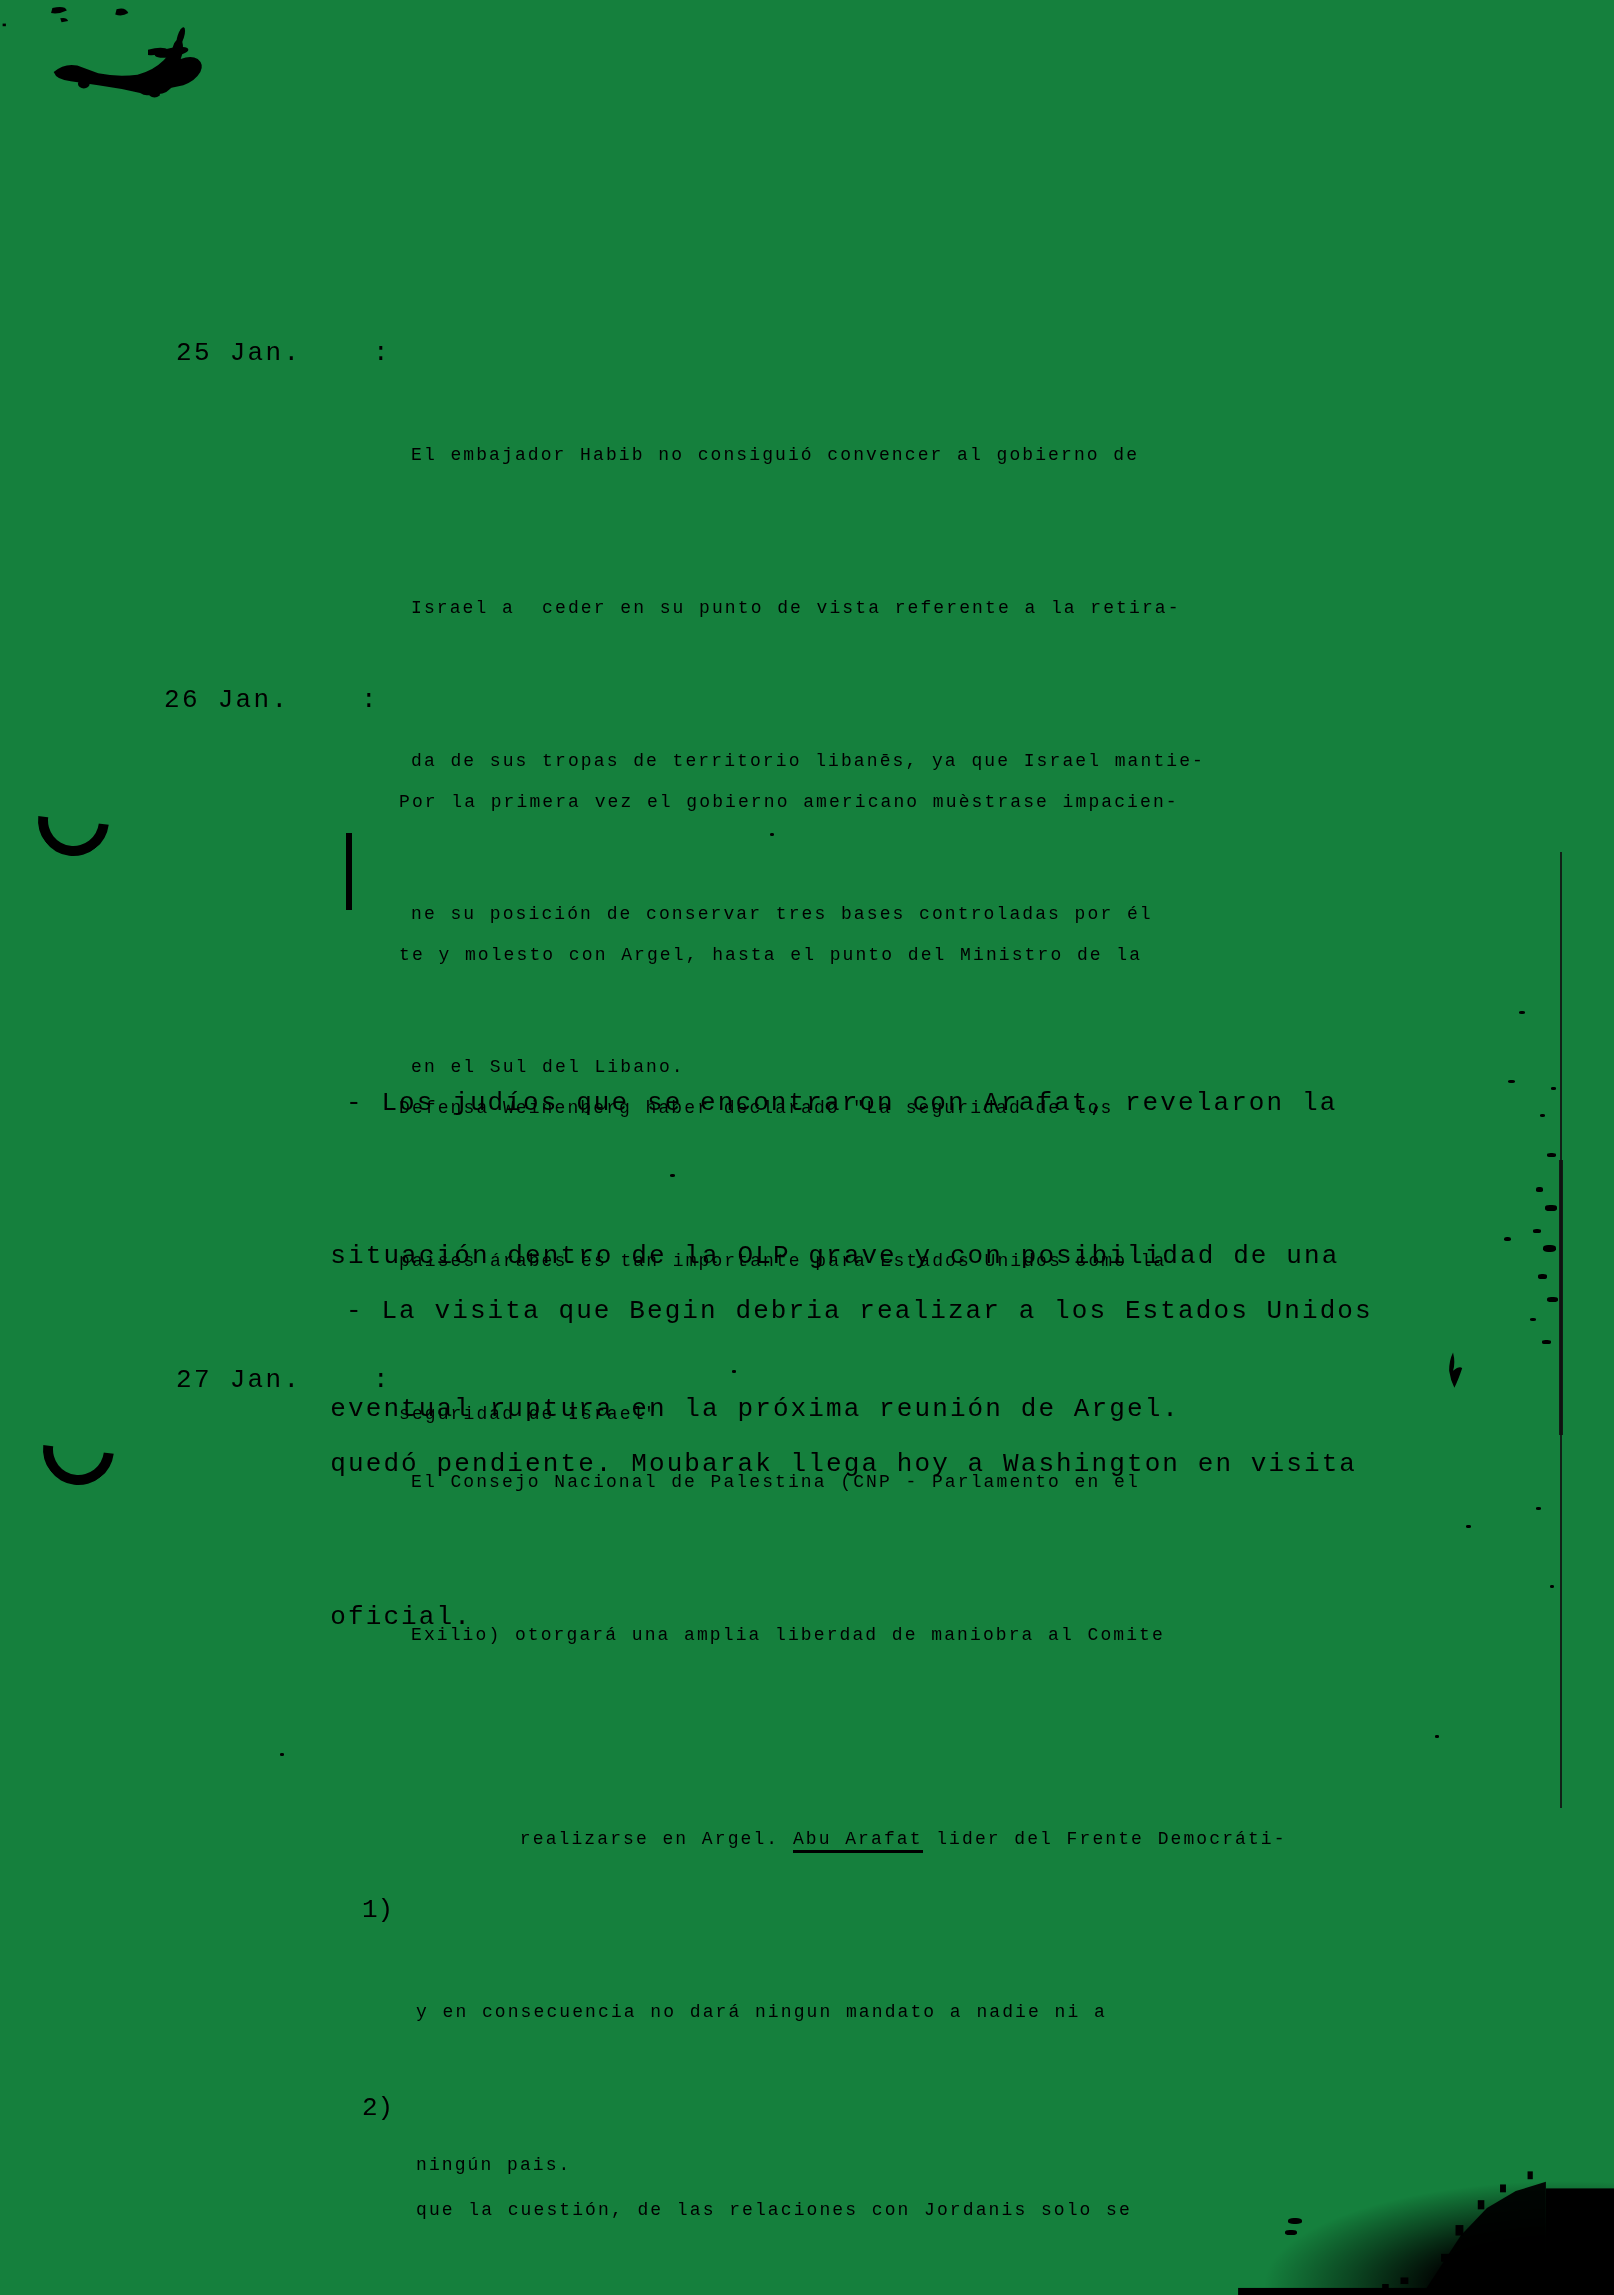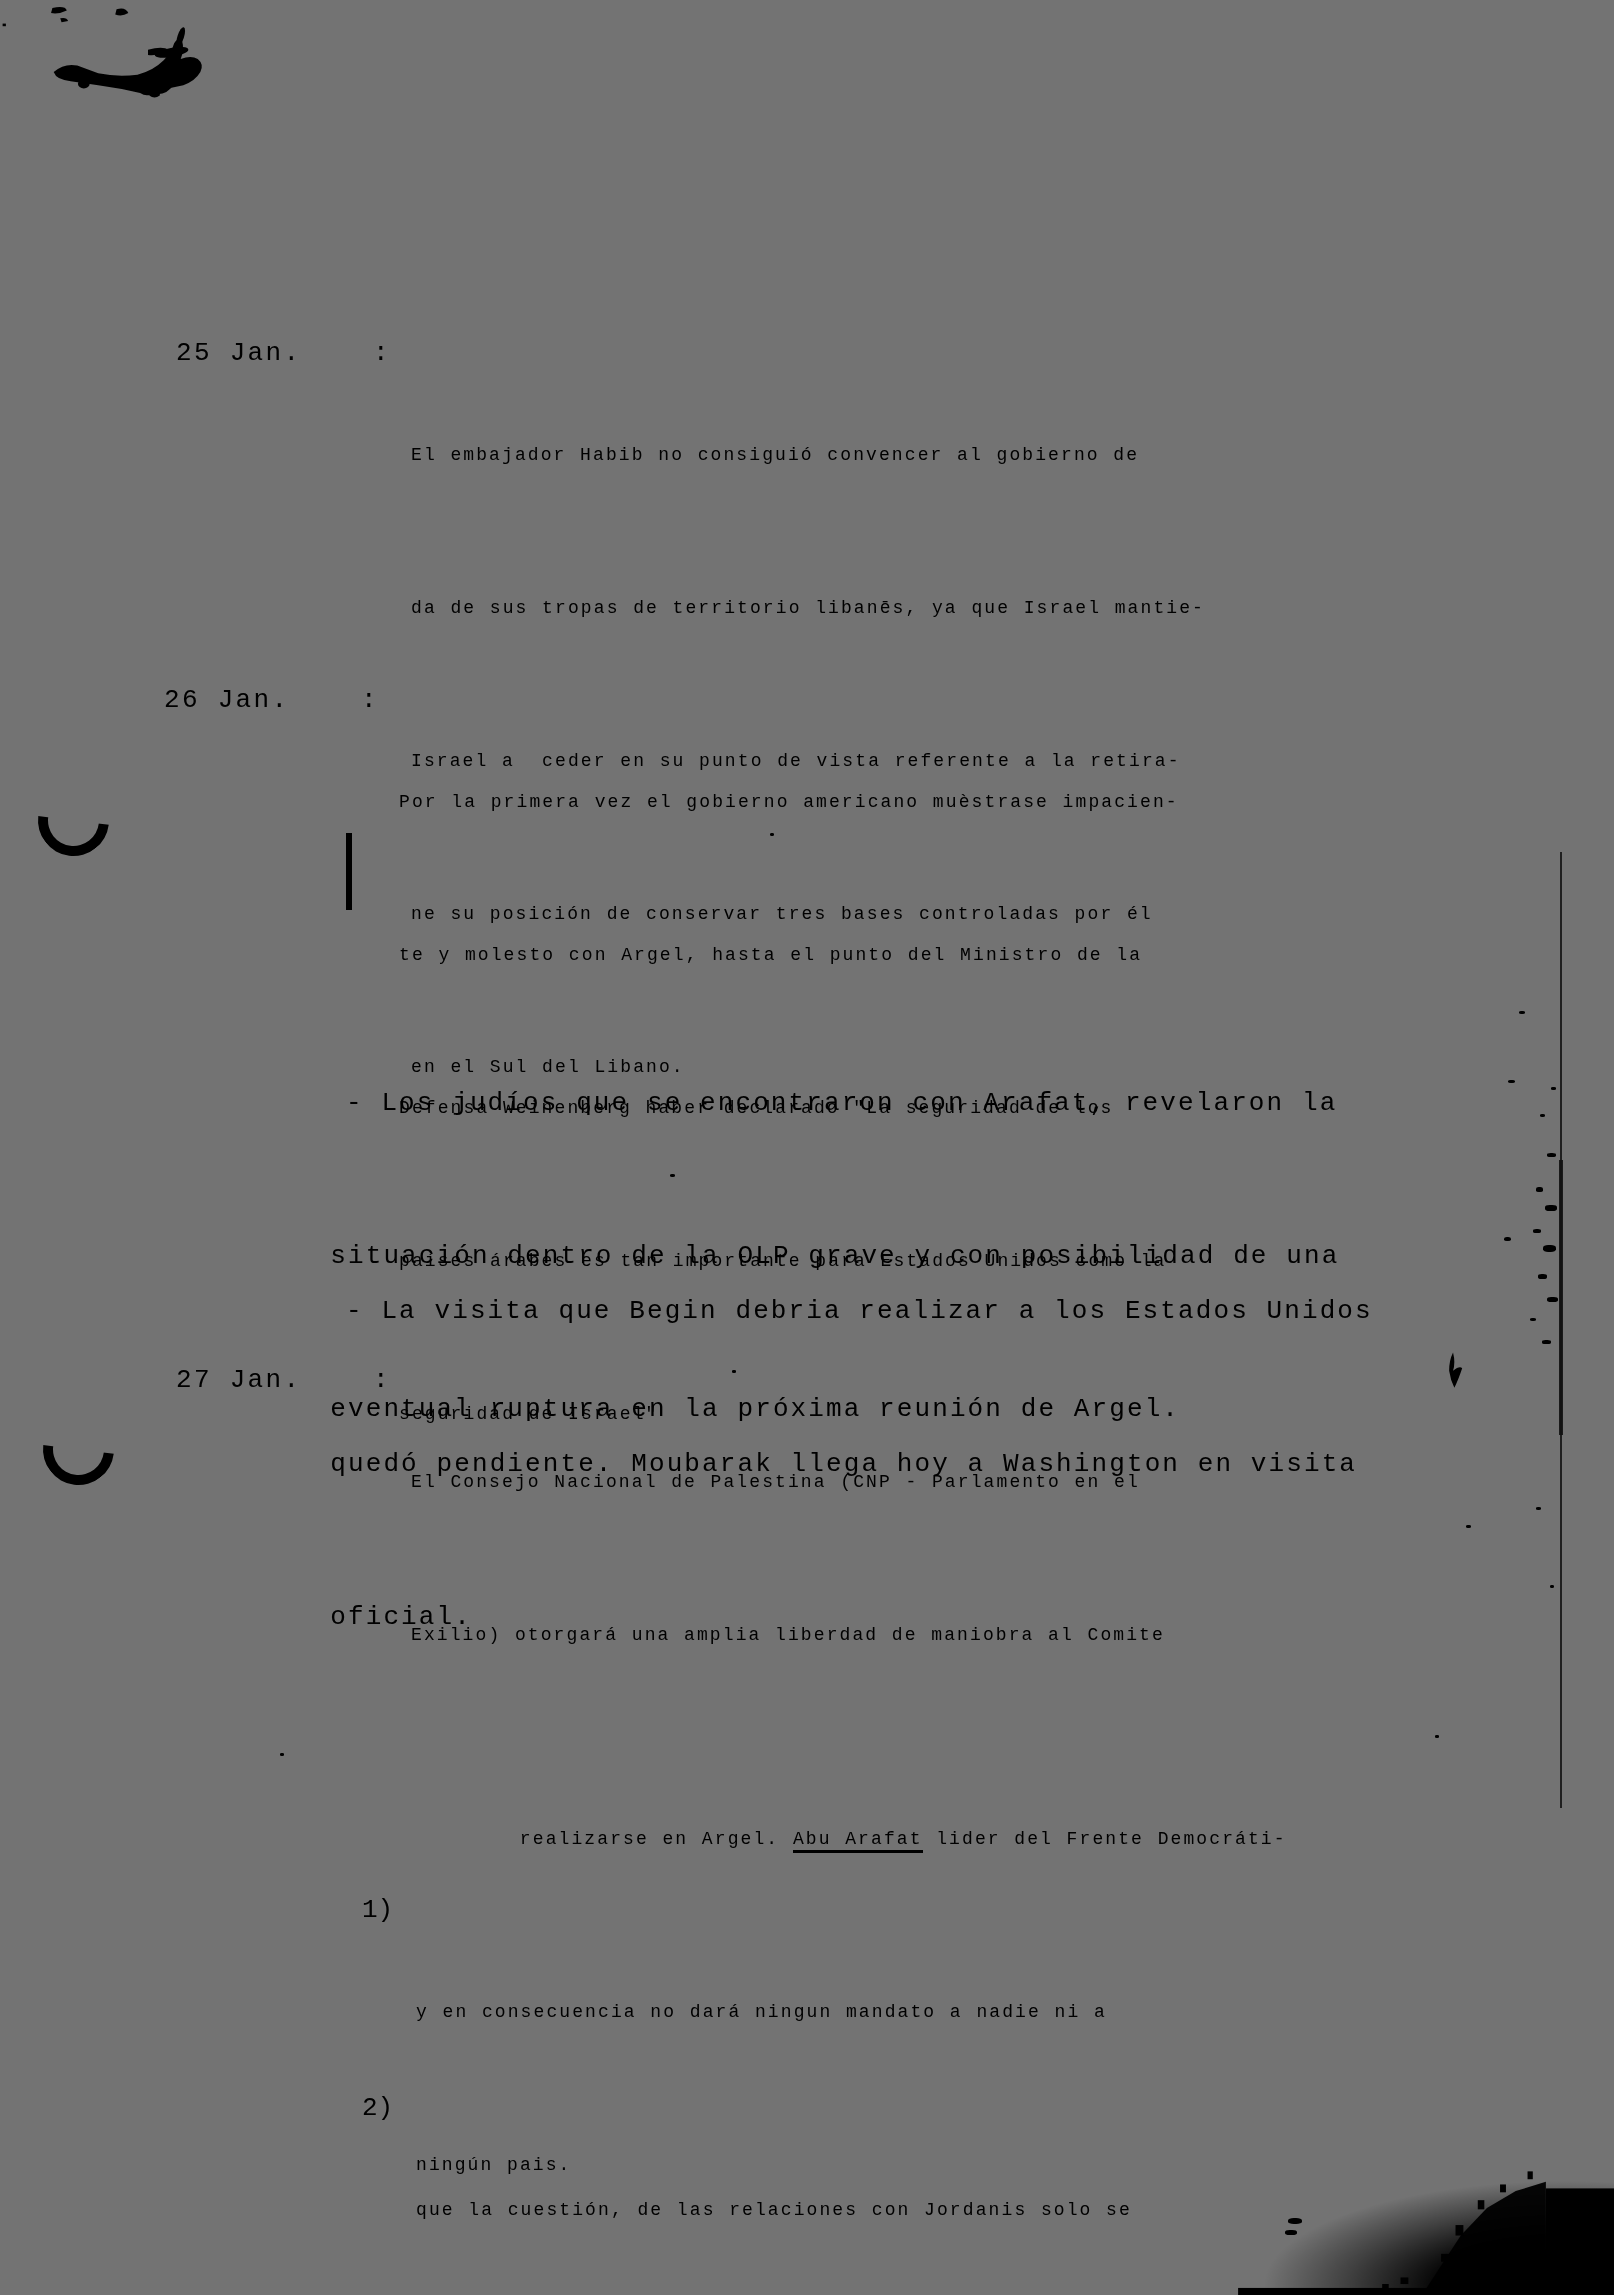--- a/index.html
+++ b/index.html
@@ -6,21 +6,21 @@
   html, body {
     margin: 0;
     padding: 0;
     background: #ffffff;
   }
 
   #page {
     position: relative;
     width: 1614px;
     height: 2295px;
-    background: #737373;
+    background: #15803d;
     overflow: hidden;
     font-family: "Liberation Mono", "DejaVu Sans Mono", monospace;
     color: #000000;
   }
 
   
   .entry {
     position: absolute;
     display: flex;
     align-items: flex-start;
@@ -121,22 +121,22 @@
     <ellipse cx="276" cy="56" rx="5" ry="15" fill="#000" transform="rotate(18 276 56)"></ellipse>
     <path d="M92 28 Q102 26 104 32 L94 34 Z" fill="#000"></path>
     <rect x="4" y="36" width="5" height="4" fill="#000"></rect>
   </svg>
 
   <div class="entry" style="left:176px; top:328px; width:1277px;">
     <div class="date-label">25 Jan.</div>
     <div class="colon">:</div>
     <div class="body-text">
       <div>El embajador Habib no consiguió convencer al gobierno de</div>
+      <div>Israel a  ceder en su punto de vista referente a la retira-</div>
       <div>da de sus tropas de territorio libanēs, ya que Israel mantie-</div>
-      <div>Israel a  ceder en su punto de vista referente a la retira-</div>
       <div>ne su posición de conservar tres bases controladas por él</div>
       <div>en el Sul del Libano.</div>
     </div>
   </div>
 
   <div class="crescent" style="left:38px; top:785px;"></div>
 
   <div class="entry" style="left:164px; top:675px; width:1310px;">
     <div class="date-label">26 Jan.</div>
     <div class="colon">:</div>

